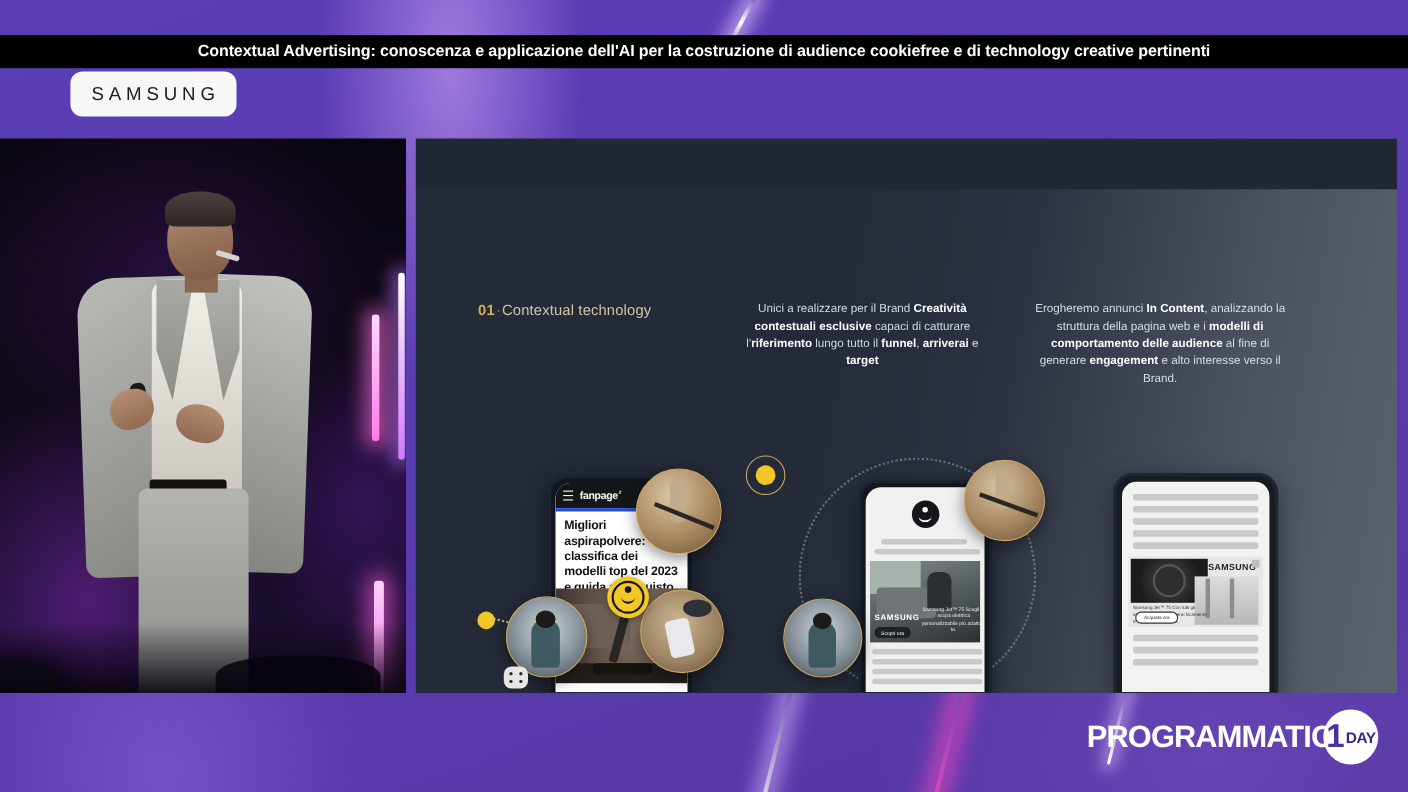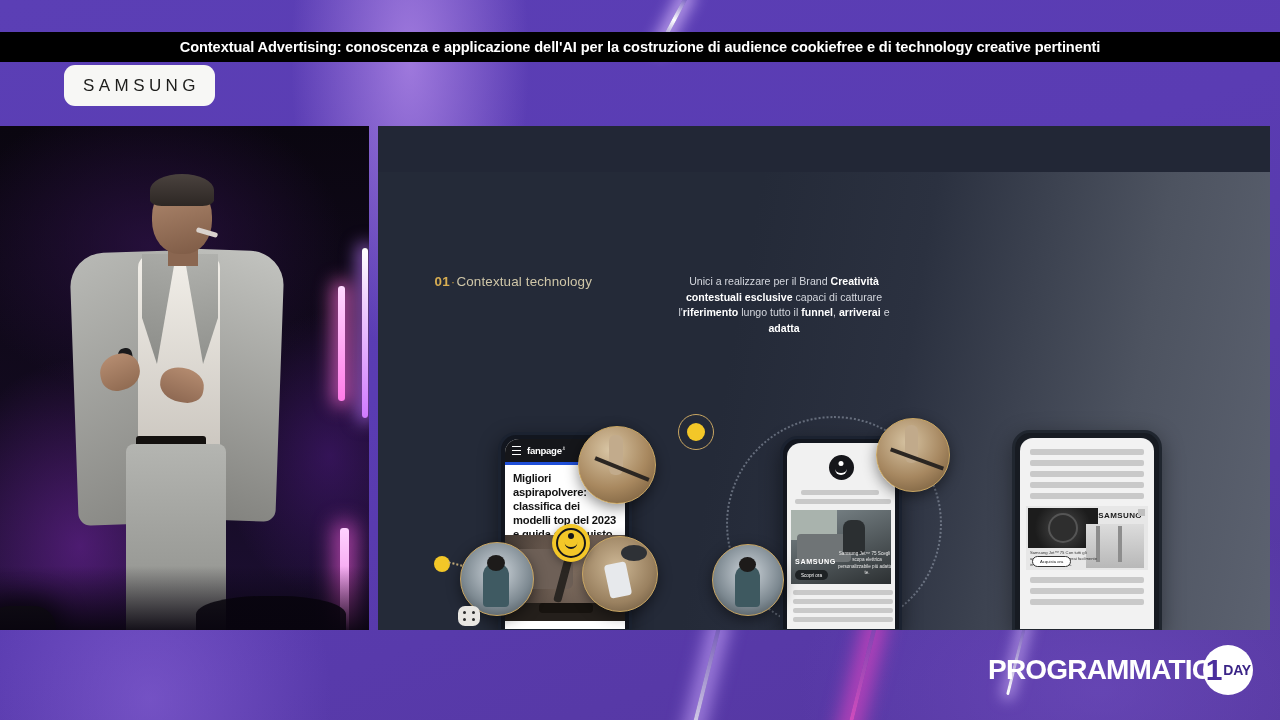--- a/index.html
+++ b/index.html
@@ -472,24 +472,25 @@
 
     <div id="columns">
 
       <div class="column" id="column-1">
         <div class="col-heading">
           <span class="num">01</span><span class="dot">·</span><span class="ttl">Contextual technology</span>
         </div>
       </div>
 
       <div class="column" id="column-2">
-        <div class="col-body">Unici a realizzare per il Brand <b>Creatività contestuali esclusive</b> capaci di catturare l'<b>riferimento</b> lungo tutto il <b>funnel</b>, <b>arriverai</b> e <b>adatta</b></div>
+        <div class="col-body">Unici a realizzare per il Brand <b>Creatività contestuali esclusive</b> capaci di catturare l'<b>riferimento</b> lungo tutto il <b>funnel</b>, <b>arriverai</b> e <b>target</b></div>
       </div>
 
       <div class="column" id="column-3">
+        <div class="col-body">Erogheremo annunci <b>In Content</b>, analizzando la struttura della pagina web e i <b>modelli di comportamento delle audience</b> al fine di generare <b>engagement</b> e alto interesse verso il Brand.</div>
       </div>
 
     </div>
 
     <div id="mock-1">
       <div id="dot-1-small"></div>
       <div id="dotted-link-1"></div>
 
       <div id="phone-1">
         <div id="phone-1-screen">

